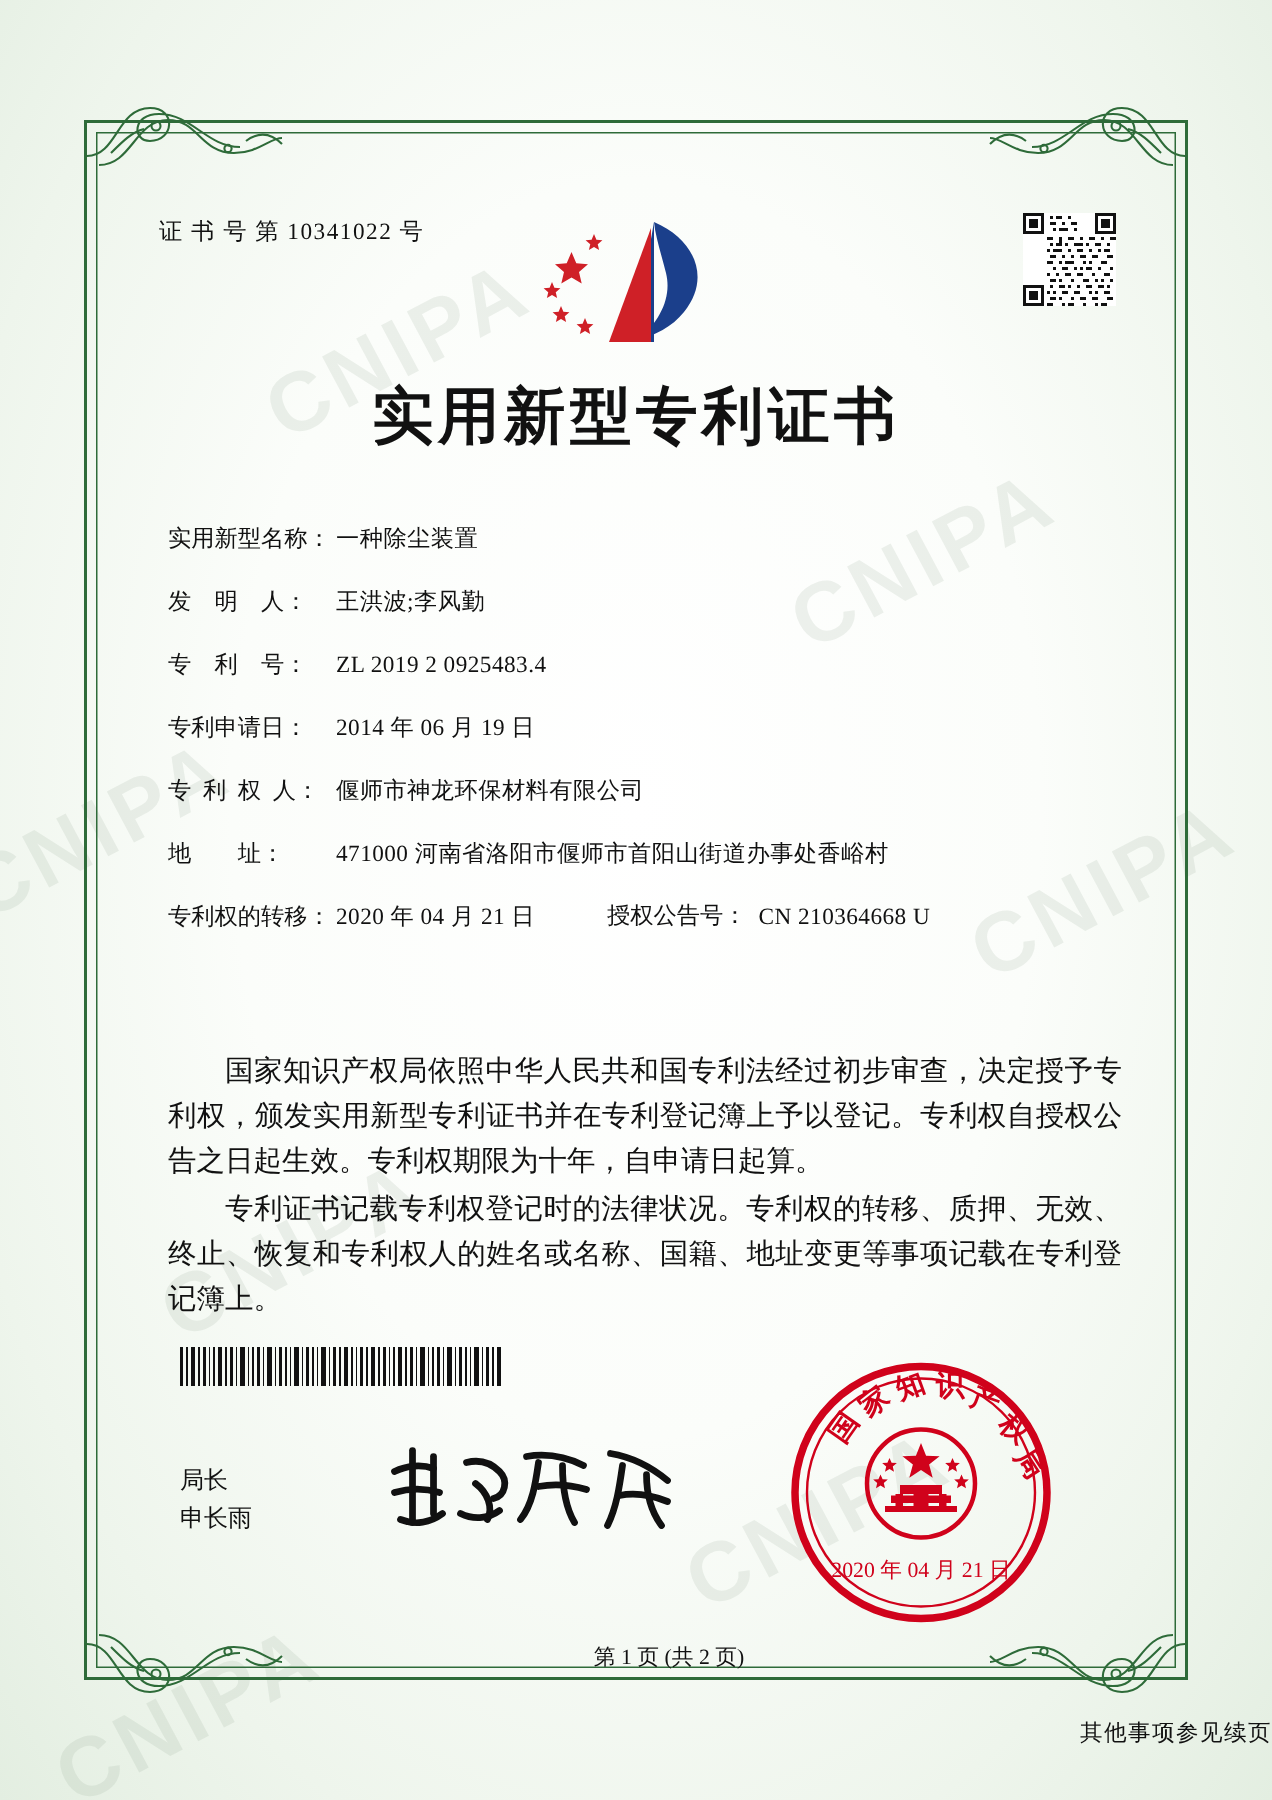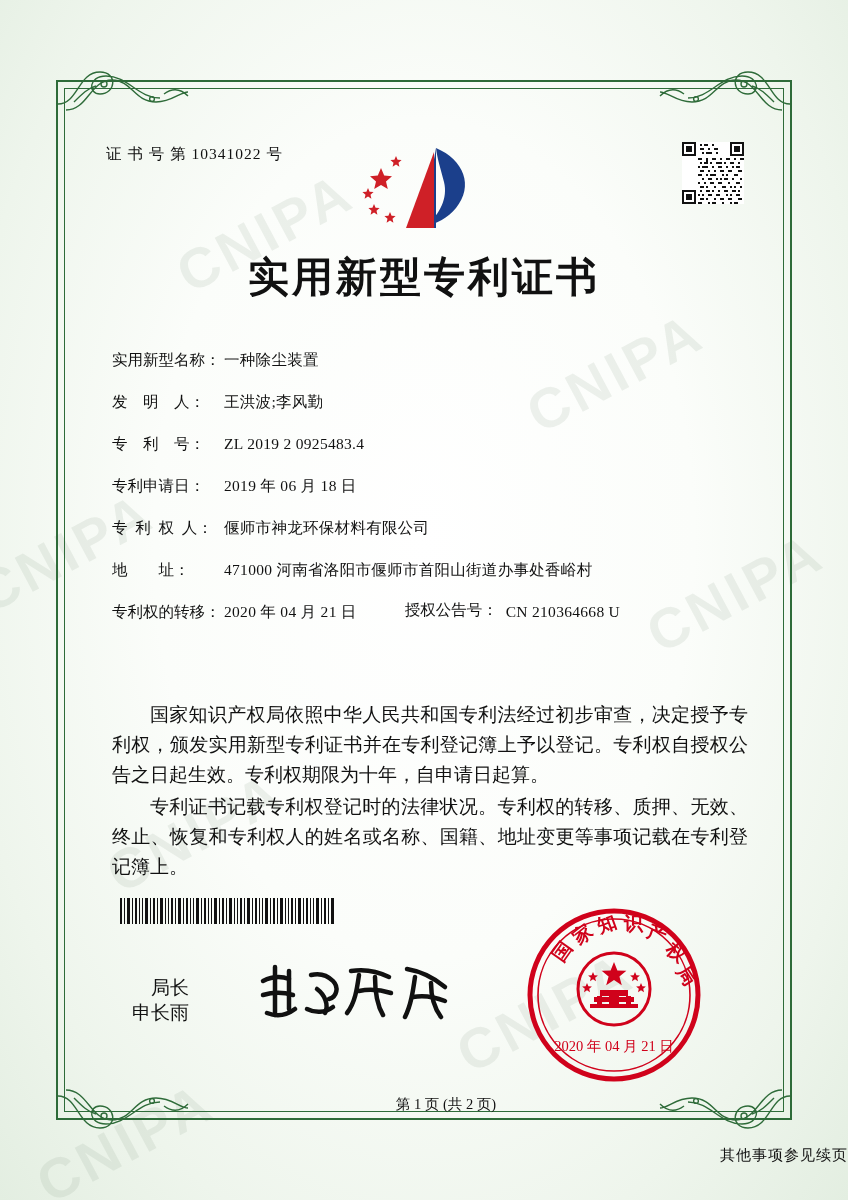--- a/index.html
+++ b/index.html
@@ -155,26 +155,25 @@
     position: absolute;
     left: 120px;
     top: 898px;
     height: 26px;
     width: 216px;
   }
 
   
   .sig-label {
     position: absolute;
-    left: 132px;
+    left: 120px;
     top: 975px;
-    font-size: 19px;
+    font-size: 16px;
     line-height: 25px;
     color: #111;
-    text-align: right;
   }
   .sig-script {
     position: absolute;
     left: 255px;
     top: 955px;
     width: 210px;
     height: 72px;
   }
   .sig-script svg { display:block; width:100%; height:100%; }
 
@@ -414,21 +413,21 @@
     <div class="field-row">
       <span class="field-label">发    明    人：</span>
       <span class="field-value">王洪波;李风勤</span>
     </div>
     <div class="field-row">
       <span class="field-label">专    利    号：</span>
       <span class="field-value">ZL 2019 2 0925483.4</span>
     </div>
     <div class="field-row">
       <span class="field-label">专利申请日：</span>
-      <span class="field-value">2019 年 06 月 18 日</span>
+      <span class="field-value">2014 年 06 月 19 日</span>
     </div>
     <div class="field-row">
       <span class="field-label">专  利  权  人：</span>
       <span class="field-value">偃师市神龙环保材料有限公司</span>
     </div>
     <div class="field-row">
       <span class="field-label">地        址：</span>
       <span class="field-value">471000 河南省洛阳市偃师市首阳山街道办事处香峪村</span>
     </div>
     <div class="field-row dual">

